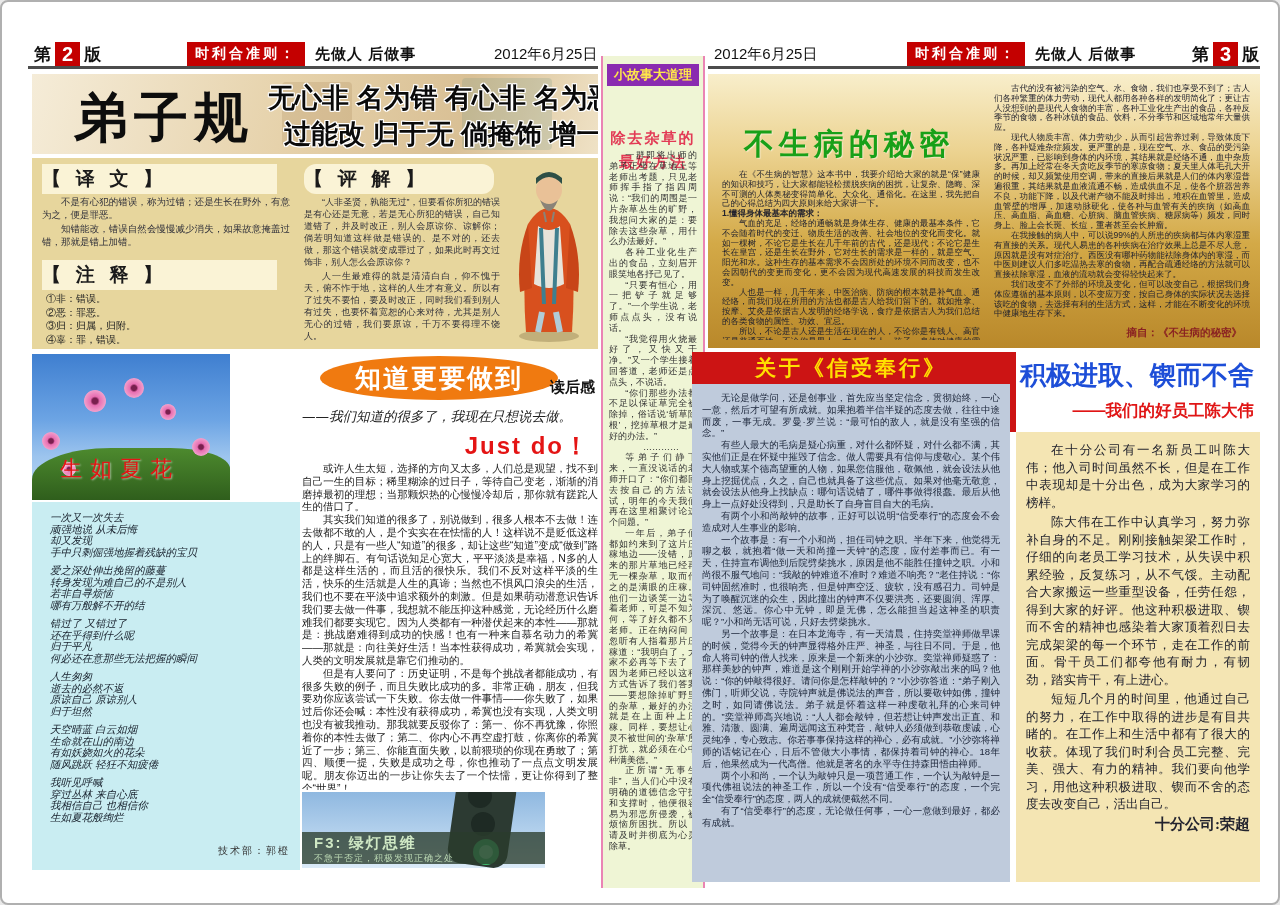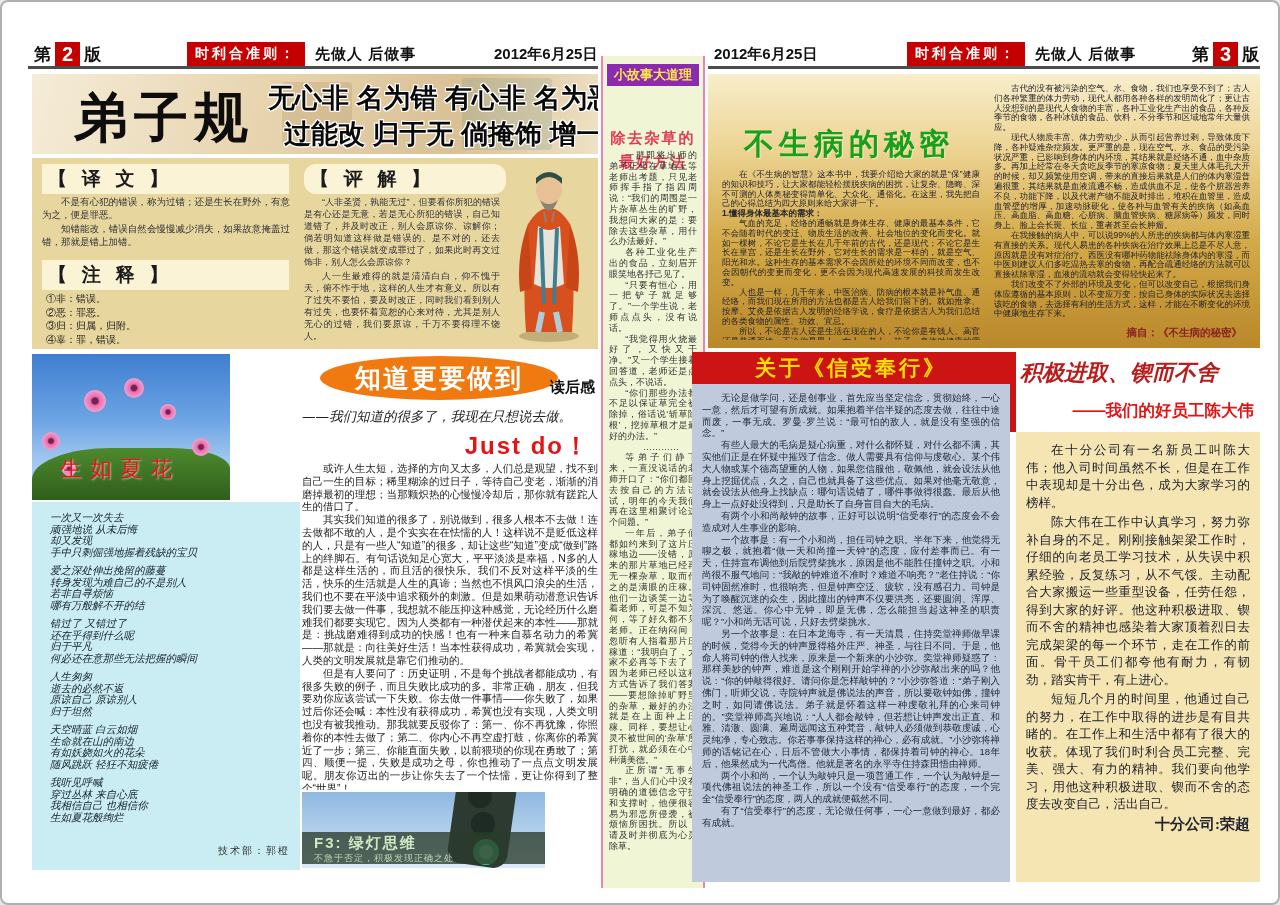--- a/index.html
+++ b/index.html
@@ -7,29 +7,29 @@
          font-family:"Liberation Sans",sans-serif;color:#111;}
   .abs{position:absolute;}
   .jus{text-align:justify;}
   .ind p{ text-indent:2em;margin:0 0 2px 0;}
   
   .pagenum{font-size:17px;font-weight:bold;display:flex;align-items:center;gap:4px;}
   .numbox{background:#c40000;color:#fff;font-size:20px;font-weight:bold;padding:0 7px;line-height:24px;display:inline-block;}
   .mast{display:flex;align-items:center;gap:10px;}
   .mastbox{background:#c40000;color:#fff;font-weight:bold;font-size:14px;letter-spacing:3px;padding:3px 8px;text-align:right;}
   .motto{font-weight:bold;font-size:15px;letter-spacing:1px;}
-  .date{font-weight:bold;font-size:15px;}
+  .date{font-weight:normal;font-size:15px;}
   .rule{background:#4c4c4c;height:3px;}
   
   .dzg-banner{background:linear-gradient(105deg,#f5ecd8 0%,#e6d2ab 45%,#d9c095 75%,#efe2c6 100%);overflow:hidden;}
   .dzg-title{font-size:54px;font-weight:900;letter-spacing:6px;color:#0d0d0d;}
   .dzg-verse{font-size:27px;font-weight:900;color:#0a0a0a;white-space:nowrap;
     text-shadow:1px 0 #fff,-1px 0 #fff,0 1px #fff,0 -1px #fff,1px 1px #fff,-1px -1px #fff,1px -1px #fff,-1px 1px #fff;}
   .tanblock{background:#e7d69d;}
-  .secstrip{background:#faf3d6;font-family:"Liberation Serif",serif;font-weight:bold;font-size:19px;letter-spacing:5px;padding:2px 6px;color:#1a1a1a;}
+  .secstrip{background:#faf3d6;font-family:"Liberation Serif",serif;font-weight:bold;font-size:19px;letter-spacing:5px;padding:2px 0;color:#1a1a1a;}
   .yiwen{font-size:9.5px;line-height:12.5px;color:#30303a;}
   .pingjie{font-size:9px;line-height:12px;color:#30303a;}
   .zhushi{font-size:10px;line-height:13.5px;color:#222;}
   
   .midcol{background:#eff5d5;border-left:2px solid #ea84b4;border-right:2px solid #ea84b4;box-sizing:border-box;}
   .midbadge{background:#8a2bb0;color:#ffe84a;font-weight:bold;font-size:13px;text-align:center;line-height:22px;}
   .midtitle{color:#e23a55;font-weight:bold;font-size:15px;text-align:center;letter-spacing:2px;line-height:24px;}
   .midbody{font-size:9px;line-height:10.8px;color:#333;overflow:hidden;}
   .midbody p{margin:0;text-indent:1.8em;}
   
@@ -58,21 +58,21 @@
   .bscol{font-size:8.5px;line-height:9.8px;color:#23232e;overflow:hidden;}
   .bscol p{margin:0;text-indent:2em;}
   .bscol p.noind{text-indent:0;font-weight:bold;}
   .attr{color:#8a2222;font-weight:bold;font-size:10.5px;}
   
   .redband{background:#cc1414;display:flex;align-items:center;justify-content:center;}
   .xstitle{color:#ffe000;font-weight:900;font-size:21px;letter-spacing:3px;}
   .xsbody{background:#bfcbdc;overflow:hidden;font-size:9.5px;line-height:11.8px;color:#1a2438;}
   .xsbody p{margin:0;text-indent:2em;}
   
-  .jjtitle{color:#b91c1c;font-weight:900;font-size:22px;white-space:nowrap;letter-spacing:0px;font-style:italic;}
+  .jjtitle{color:#1d4ed8;font-weight:900;font-size:26px;white-space:nowrap;letter-spacing:0px;}
   .jjsub{color:#e01515;font-weight:900;font-size:16.5px;text-align:right;}
   .jjbody{background:#f4e5b3;overflow:hidden;font-family:"Liberation Serif",serif;font-size:12.5px;line-height:17.5px;color:#22232e;}
   .jjbody p{margin:0 0 2px 0;text-indent:2em;}
   .sig{text-align:right;font-size:15px;font-weight:bold;text-indent:0 !important;}
 </style>
 </head>
 <body>
 
 <div class="sheet">
 

